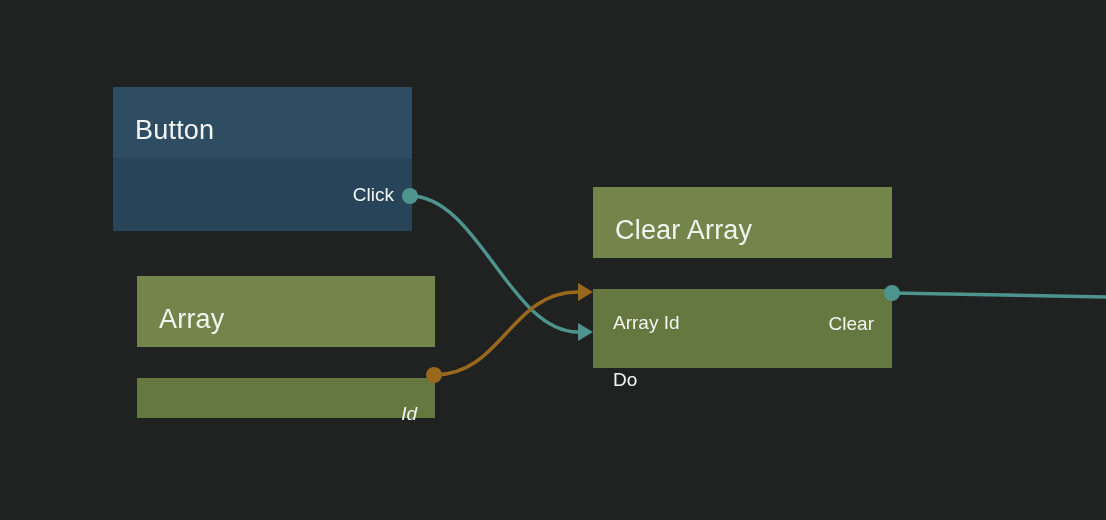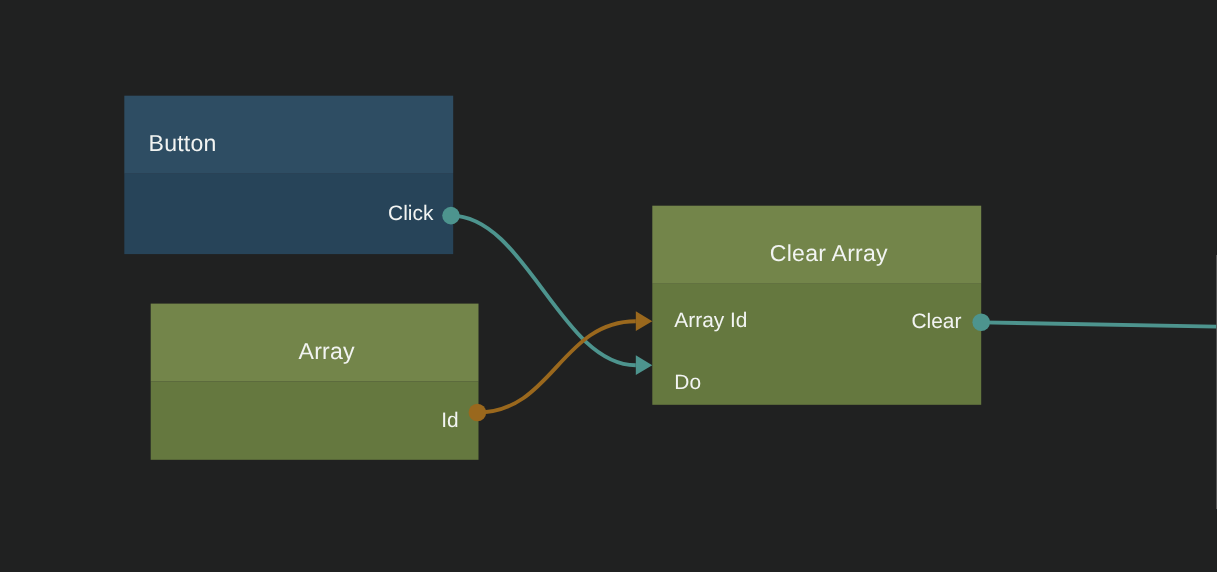--- a/index.html
+++ b/index.html
@@ -21,32 +21,32 @@
   }
   .node-header {
     display: flex;
     align-items: center;
     height: 71px;
     padding-left: 22px;
     flex: 0 0 auto;
   }
   .node-title {
     color: var(--text, #f2f4f2);
-    font-size: 21px;
+    font-size: 27px;
     letter-spacing: 0.2px;
     margin-top: 16px;
   }
   .node-body {
     position: relative;
     flex: 1 1 auto;
   }
   .node-blue .node-header { background: var(--node-blue-header, #2e4d63); }
   .node-blue .node-body   { background: var(--node-blue-body, #274459); padding-left: 40px; }
-  .node-green .node-header { background: var(--node-green-header, #73854a); justify-content: center; }
-  .node-green .node-body   { background: var(--node-green-body, #65783f); }
+  .node-green .node-header { background: var(--node-green-header, #73854a); }
+  .node-green .node-body   { background: var(--node-green-body, #65783f); margin-top: 31px; }
   .port {
     position: absolute;
     height: 26px;
     line-height: 26px;
     color: var(--text, #f2f4f2);
     font-size: 19px;
     white-space: nowrap;
   }
   .port.out { right: 18px; text-align: right; }
   .port.in  { left: 20px;  text-align: left; }
@@ -73,21 +73,21 @@
         <span>Click</span>
       </div>
     </div>
   </div>
 
   <div class="node node-green" style="left:137px; top:276px; width:298px; height:142px;">
     <div class="node-header">
       <span class="node-title">Array</span>
     </div>
     <div class="node-body">
-      <div class="port out" style="top:23px;">
+      <div class="port out" style="top:23px;font-style:italic;">
         <span>Id</span>
       </div>
     </div>
   </div>
 
   <div class="node node-green" style="left:593px; top:187px; width:299px; height:181px;">
     <div class="node-header">
       <span class="node-title">Clear Array</span>
     </div>
     <div class="node-body">

